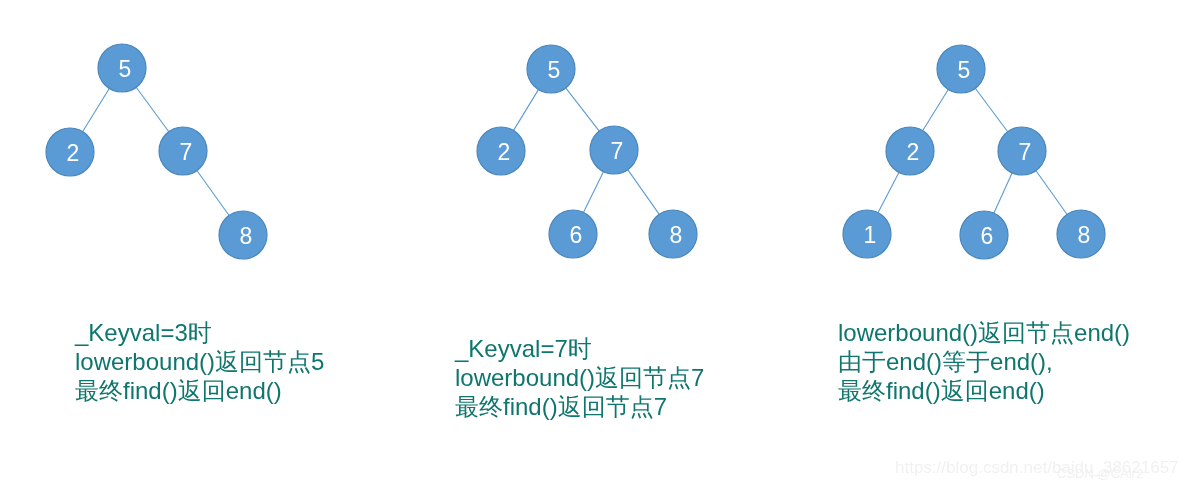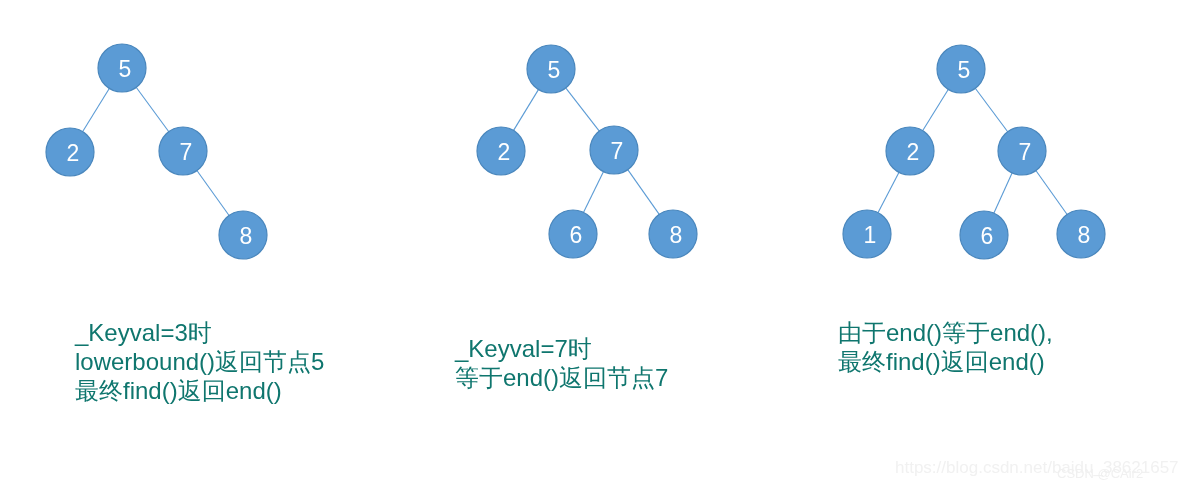--- a/index.html
+++ b/index.html
@@ -163,22 +163,24 @@
       </g>
     </svg>
   <div id="captions-layer">
       <div class="caption" style="left: 75px; top: 318px;">
         <span class="caption-line">_Keyval=3时</span>
         <span class="caption-line">lowerbound()返回节点5</span>
         <span class="caption-line">最终find()返回end()</span>
       </div>
       <div class="caption" style="left: 455px; top: 318px; margin-top: 16px;">
         <span class="caption-line">_Keyval=7时</span>
-        <span class="caption-line">等于end()返回节点7</span>
+        <span class="caption-line">lowerbound()返回节点7</span>
+        <span class="caption-line">最终find()返回节点7</span>
       </div>
       <div class="caption" style="left: 838px; top: 318px;">
+        <span class="caption-line">lowerbound()返回节点end()</span>
         <span class="caption-line">由于end()等于end(),</span>
         <span class="caption-line">最终find()返回end()</span>
       </div>
     </div>
   <div class="watermark-url">https://blog.csdn.net/baidu_38621657</div>
   <div class="watermark-tag">CSDN @CAir2</div>
 </div>
 
 </body></html>

